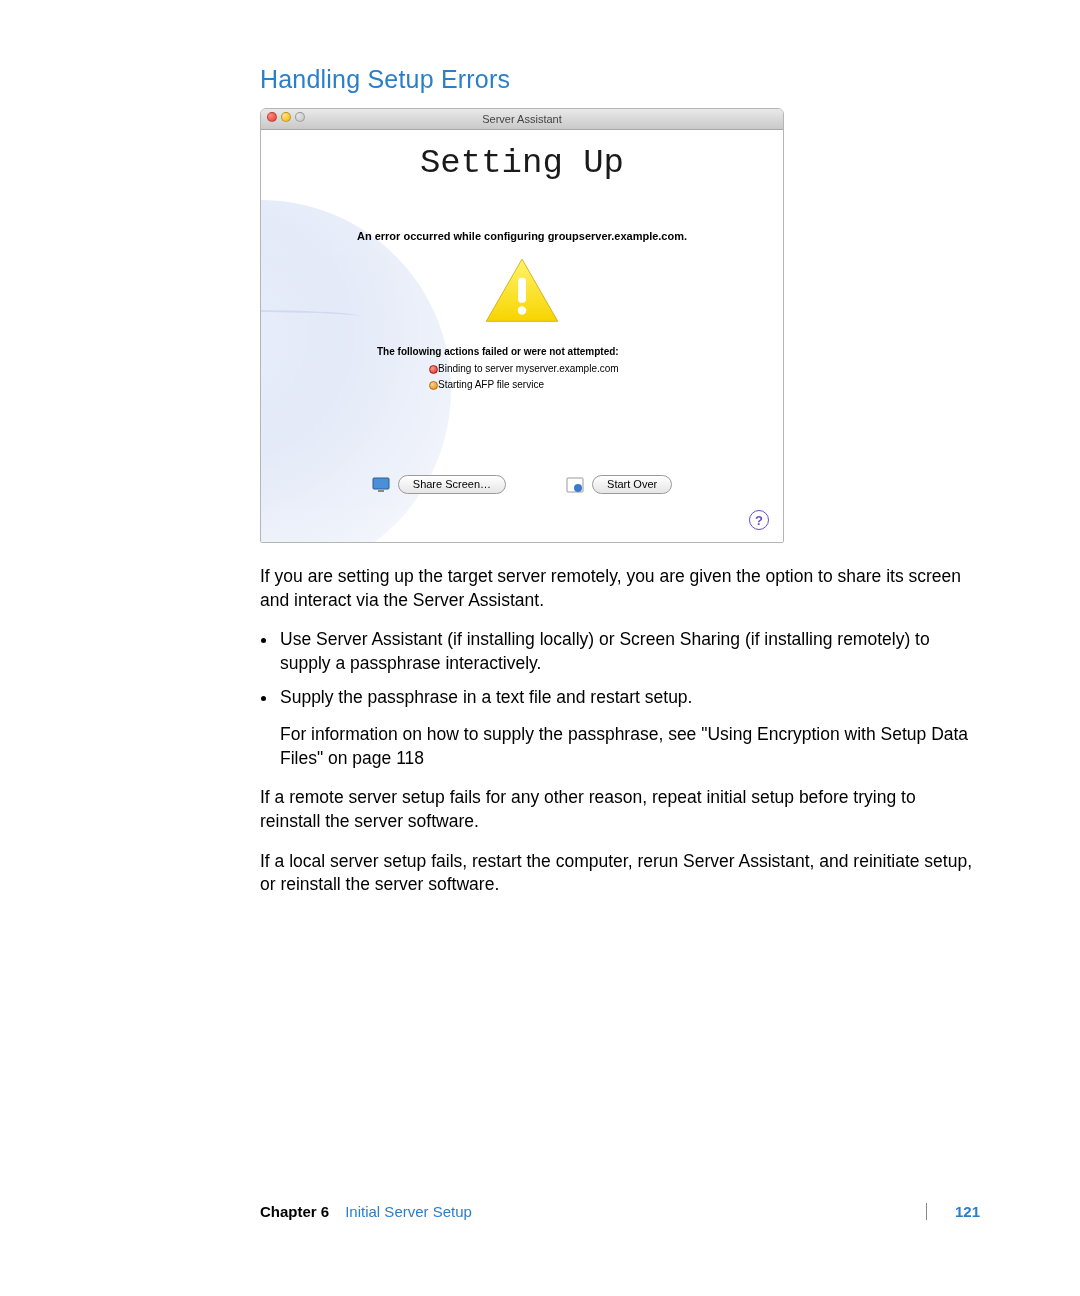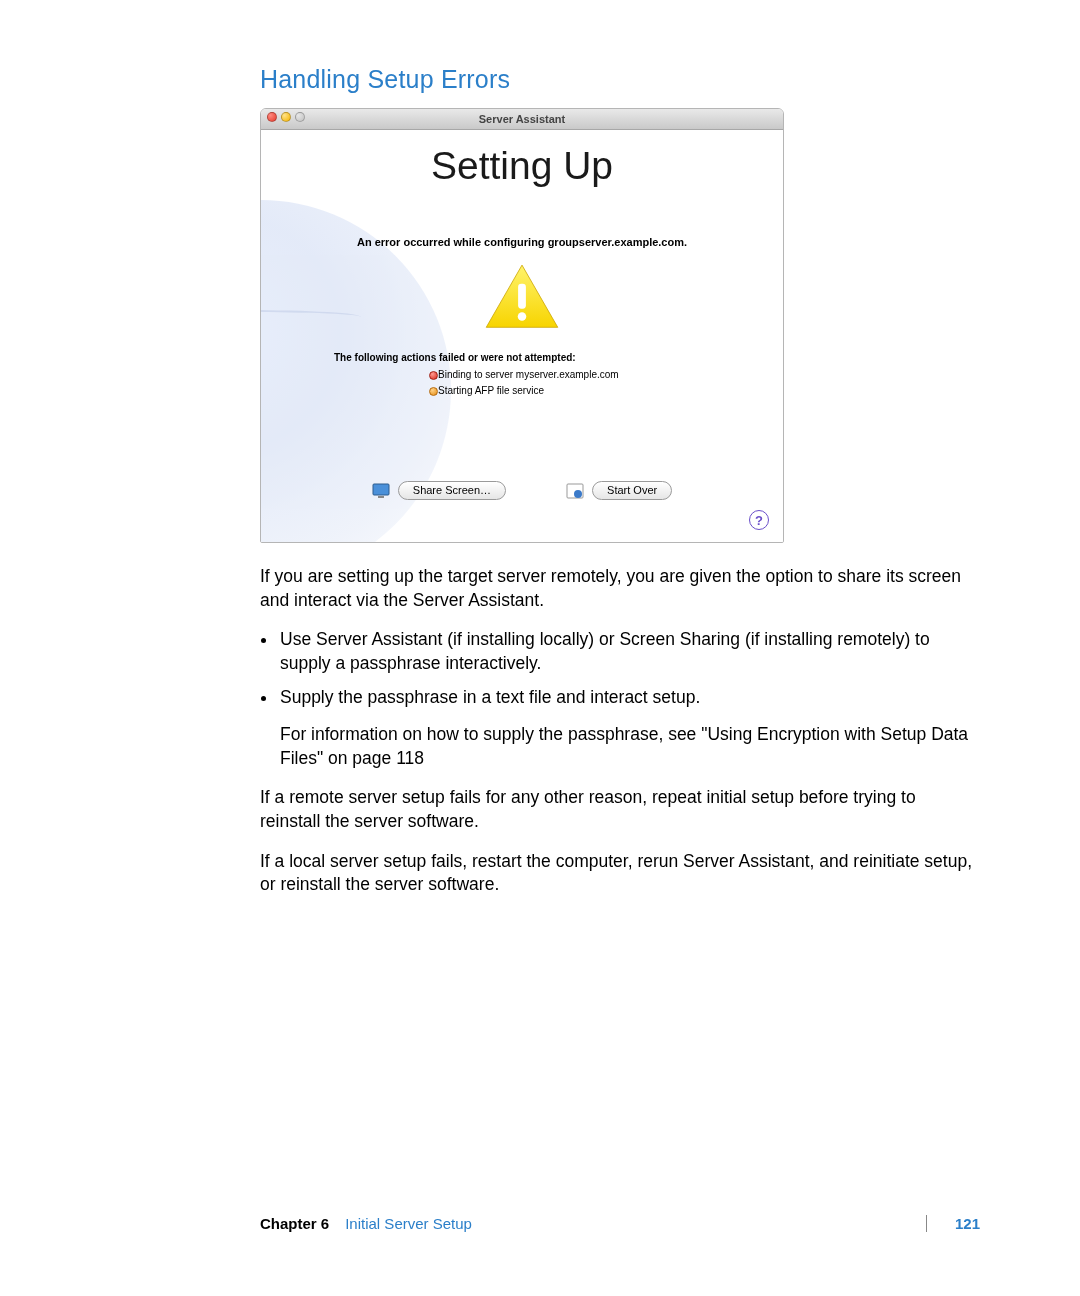--- a/index.html
+++ b/index.html
@@ -57,21 +57,21 @@
   }
   .titlebar {
     height: 20px;
     background: linear-gradient(#e9e9e9, #c9c9c9);
     border-bottom: 1px solid #a7a7a7;
     position: relative;
     display: flex;
     align-items: center;
     justify-content: center;
     font-size: 11px;
-    font-weight: 700;
+    font-weight: 400;
     color: #444;
   }
   .traffic {
     position: absolute;
     left: 6px;
     top: 3px;
     display: flex;
     gap: 4px;
   }
   .traffic span {
@@ -110,43 +110,43 @@
     border-top:2px solid rgba(147,167,214,0.6);
     border-radius:50%;
   }
   .win-content {
     position: relative;
     z-index: 2;
     text-align: center;
     padding-top: 14px;
   }
   .win-title {
-    font-family: Liberation Sans, sans-serif;
-    font-size: 39px;
+    font-family: Liberation Mono, monospace;
+    font-size: 34px;
     font-weight: 400;
     color: #1a1a1a;
     margin: 0;
   }
   .err-msg {
     font-size: 11px;
     font-weight: 700;
     color: #000;
     margin-top: 48px;
   }
   .warning {
     margin: 14px auto 0 auto;
     width: 78px;
     height: 70px;
   }
   .actions-label {
     font-size: 10px;
     font-weight: 700;
     margin-top: 16px;
     text-align: left;
-    padding-left: 73px;
+    padding-left: 116px;
   }
   .action-list {
     text-align: left;
     padding-left: 168px;
     margin-top: 4px;
   }
   .action-item {
     font-size: 10px;
     color: #000;
     display: flex;
@@ -195,21 +195,21 @@
     border:1.5px solid #6a4fc9;
     color:#6a4fc9;
     font-size:13px;
     font-weight:700;
     display:flex;align-items:center;justify-content:center;
     box-sizing:border-box;
   }
 
   .footer {
     position: absolute;
-    bottom: 64px;
+    bottom: 76px;
     left: 0;
     width: 100%;
     display: flex;
     justify-content: space-between;
     align-items: center;
     padding: 0 100px 0 260px;
     box-sizing: border-box;
     font-size: 15px;
   }
   .footer-left{display:flex;gap:16px;align-items:center;}
@@ -287,21 +287,21 @@
     </div>
   </div>
 
   <p class="body">If you are setting up the target server remotely, you are given the option to share its screen and interact via the Server Assistant.</p>
 
   <ul class="bullets">
     <li>
       <span>Use Server Assistant (if installing locally) or Screen Sharing (if installing remotely) to supply a passphrase interactively.</span>
     </li>
     <li>
-      <span>Supply the passphrase in a text file and interact setup.</span>
+      <span>Supply the passphrase in a text file and restart setup.</span>
       <span class="sub">For information on how to supply the passphrase, see "Using Encryption with Setup Data Files" on page 118</span>
     </li>
   </ul>
 
   <p class="body">If a remote server setup fails for any other reason, repeat initial setup before trying to reinstall the server software.</p>
   <p class="body">If a local server setup fails, restart the computer, rerun Server Assistant, and reinitiate setup, or reinstall the server software.</p>
 </div>
 
 <div class="footer">
   <div class="footer-left">

